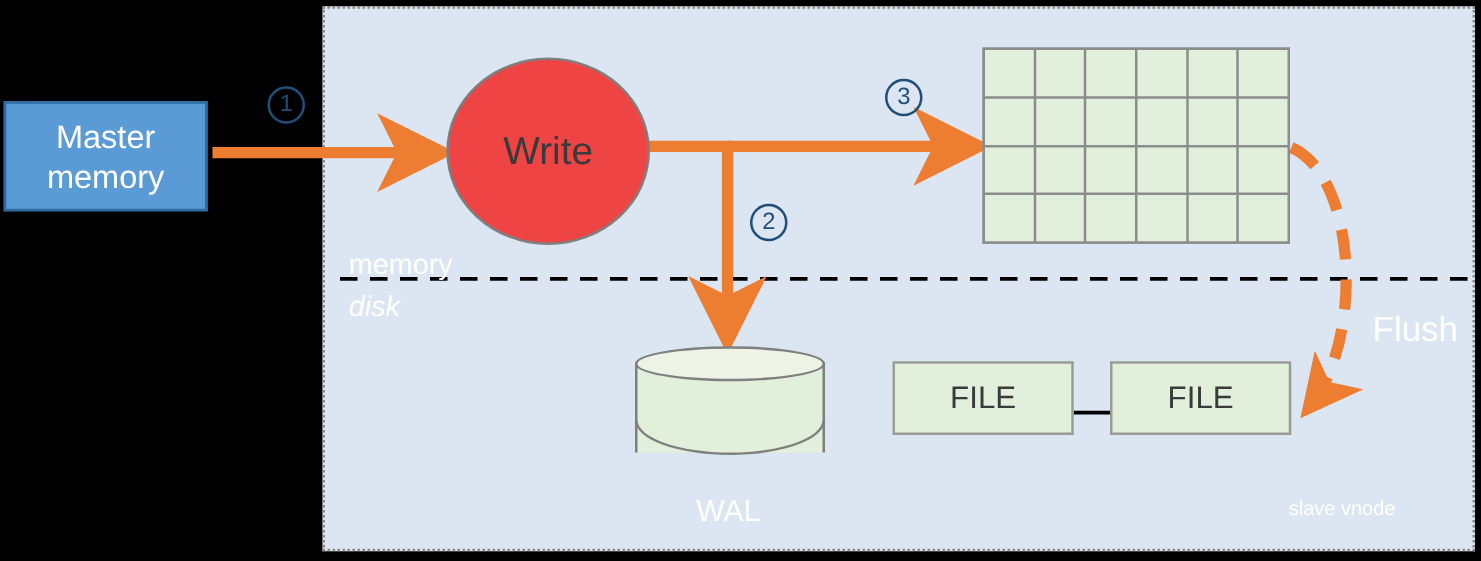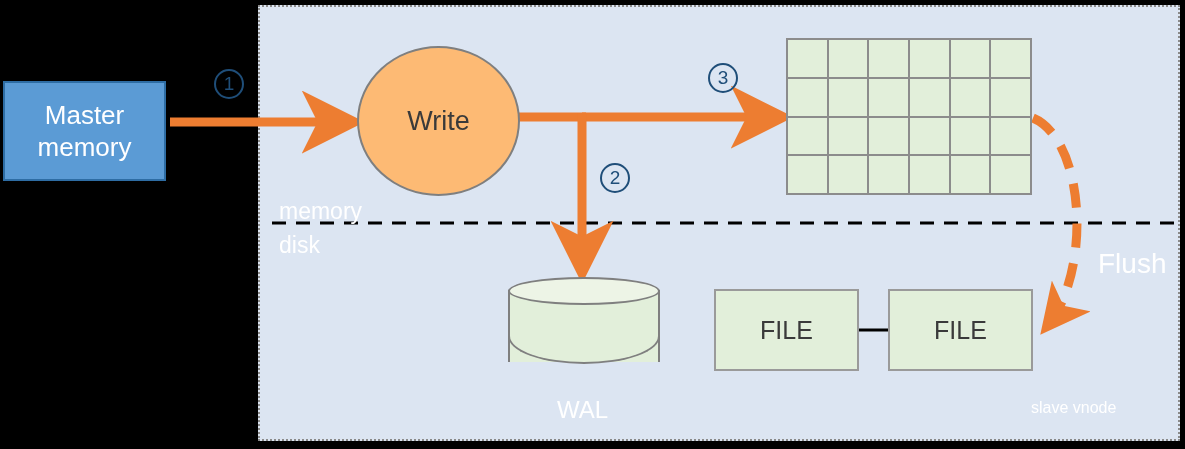--- a/index.html
+++ b/index.html
@@ -37,41 +37,41 @@
     box-sizing: border-box;
     display: flex;
     align-items: center;
     justify-content: center;
     text-align: center;
   }
   #master-vnode {
     left: 3px;
     top: 81px;
     width: 163px;
-    height: 100px;
+    height: 88px;
     background: #5b9bd5;
     border: 2px solid #2e6da4;
     color: #ffffff;
     font-size: 26px;
     line-height: 1.25;
   }
   #write-ellipse {
     left: 357px;
     top: 46px;
     width: 163px;
     height: 150px;
-    background: #fdba74;
+    background: #ef4444;
     border: 2px solid #7f7f7f;
     border-radius: 50%;
     color: #3a3a3a;
-    font-size: 27px;
+    font-size: 31px;
   }
   .file-box {
     width: 145px;
-    height: 82px;
+    height: 59px;
     background: #e2efda;
     border: 2px solid #9a9a9a;
     color: #3a3a3a;
     font-size: 25px;
     top: 289px;
   }
   #file-box-1 { left: 714px; }
   #file-box-2 { left: 888px; }
 
   #mem-table {
@@ -128,21 +128,21 @@
     box-sizing: border-box;
   }
 
   .plain-label {
     position: absolute;
     color: #ffffff;
     font-size: 23px;
     white-space: nowrap;
   }
   #label-memory { left: 279px; top: 198px; }
-  #label-disk   { left: 279px; top: 232px; }
+  #label-disk   { left: 279px; top: 232px; font-style: italic; }
   #label-wal    { left: 557px; top: 396px; font-size: 24px; text-align: center; }
   #label-flush  { left: 1098px; top: 248px; font-size: 28px; }
   #label-slave  { left: 1031px; top: 399px; font-size: 16px; }
 
   .step-circle {
     position: absolute;
     width: 30px;
     height: 30px;
     border: 2px solid #1f4e79;
     border-radius: 50%;

